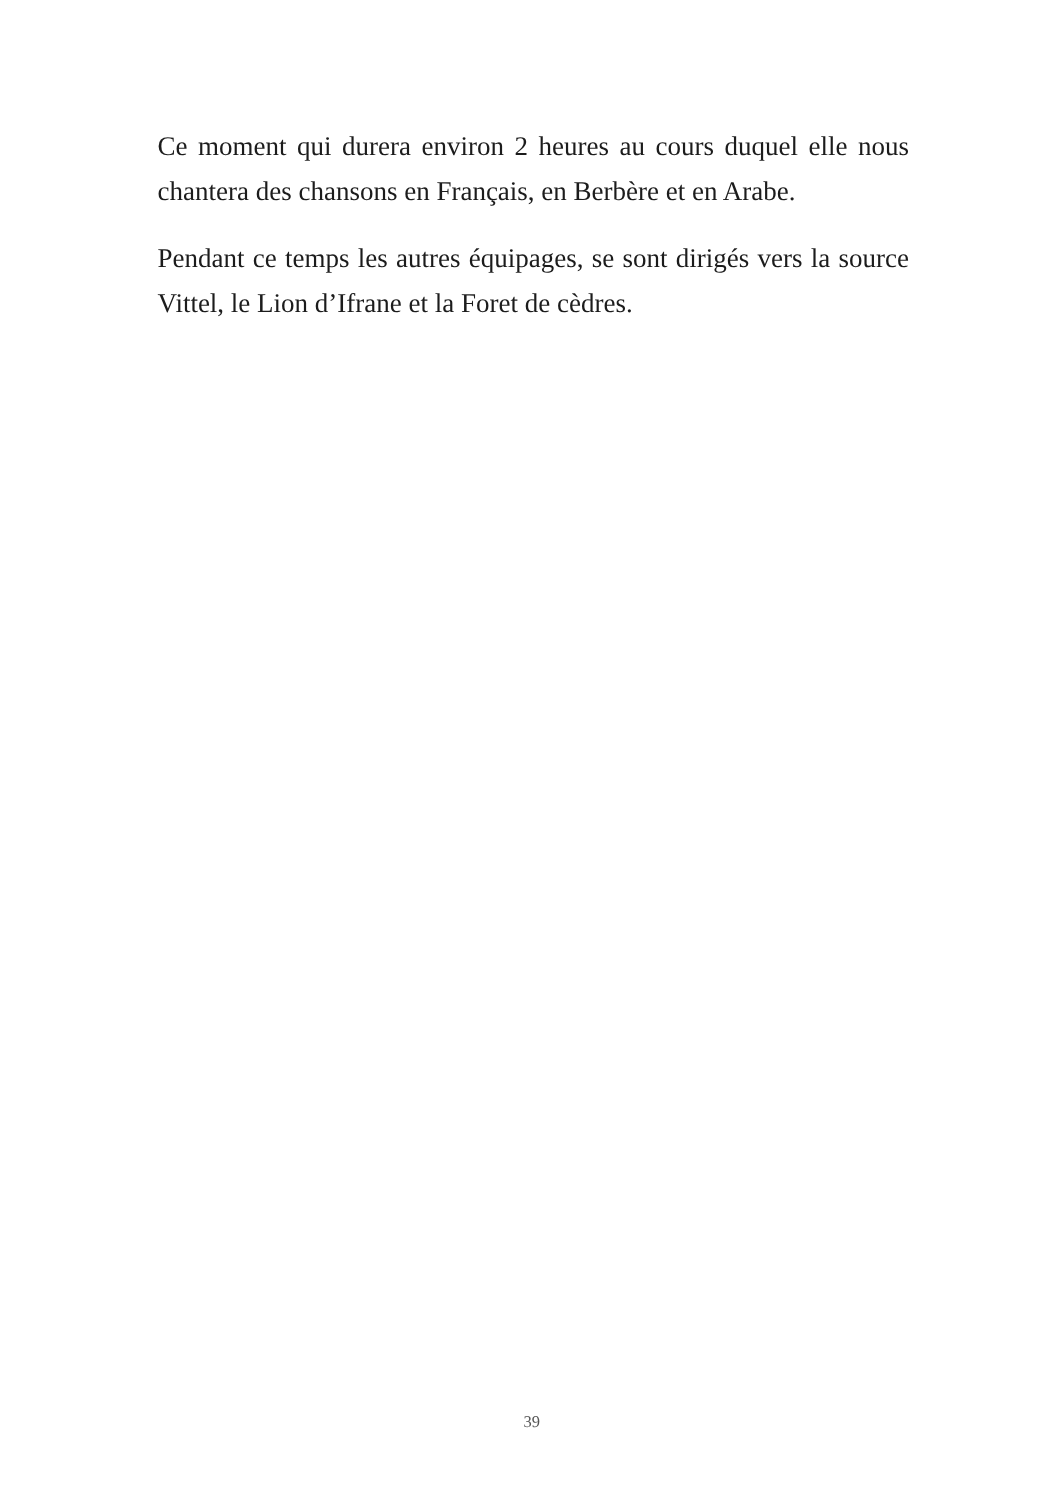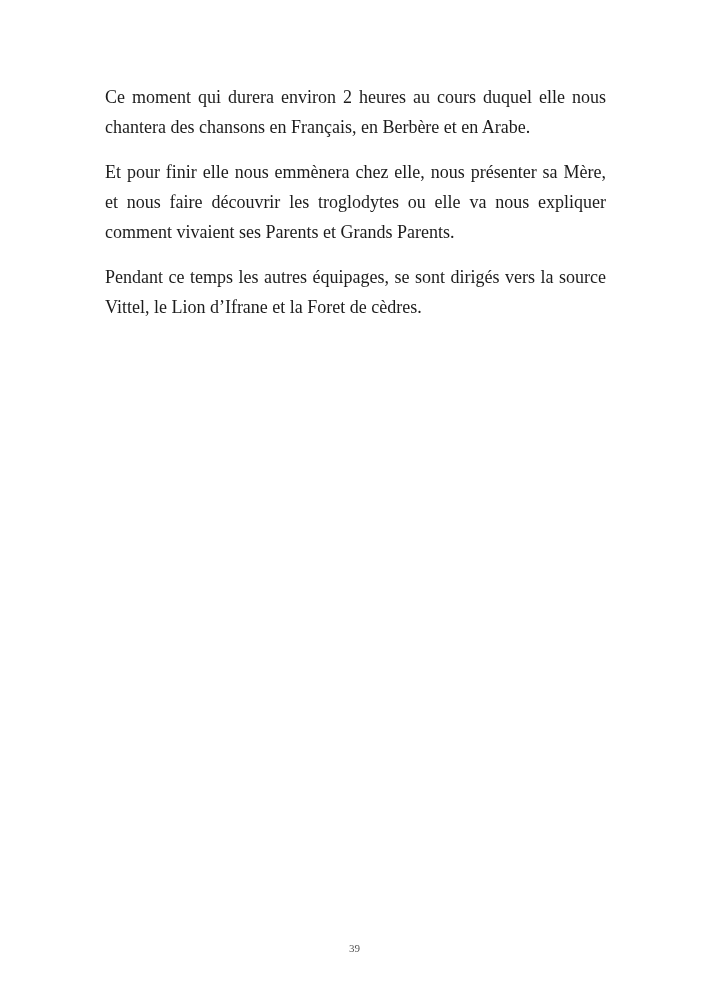--- a/index.html
+++ b/index.html
@@ -47,17 +47,16 @@
     color: #555555;
     font-family: "Liberation Serif", serif;
   }
 </style>
 </head>
 <body>
 
 <div class="page">
   <div class="text-block">
     <p>Ce moment qui durera environ 2 heures au cours duquel elle nous chantera des chansons en Français, en Berbère et en Arabe.</p>
-    <p>Et pour finir elle nous emmènera chez elle, nous présenter sa Mère, et nous faire découvrir les troglodytes ou elle va nous expliquer comment vivaient ses Parents et Grands Parents.</p>
     <p>Pendant ce temps les autres équipages, se sont dirigés vers la source Vittel, le Lion d’Ifrane et la Foret de cèdres.</p>
   </div>
   <div class="page-number">39</div>
 </div>
 
 </body></html>

